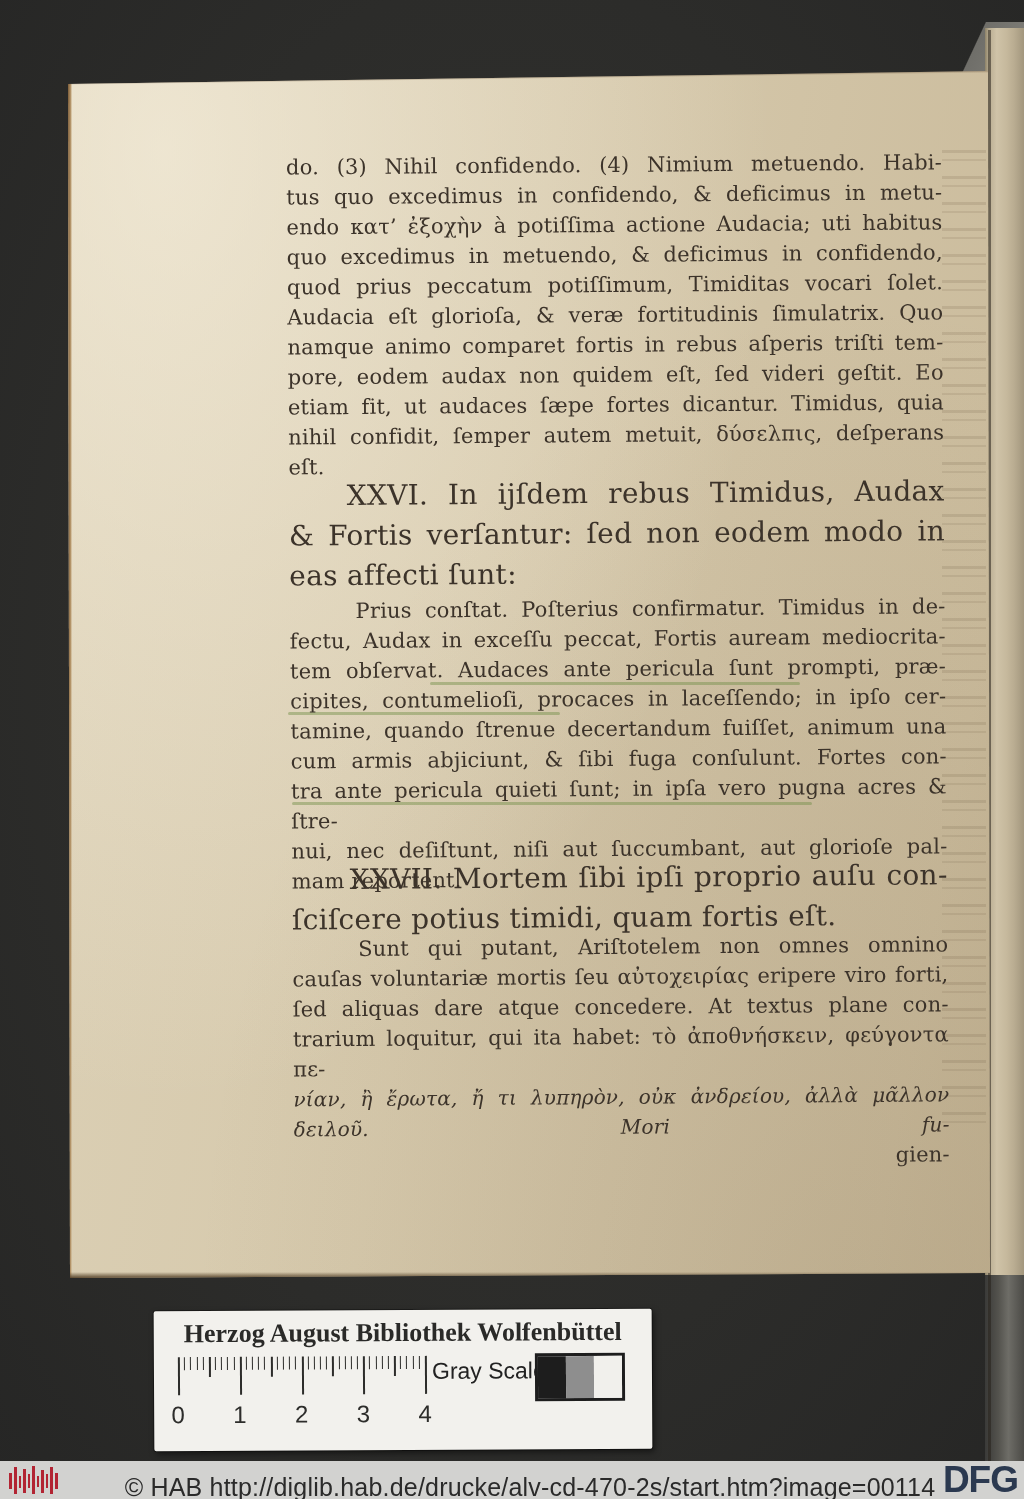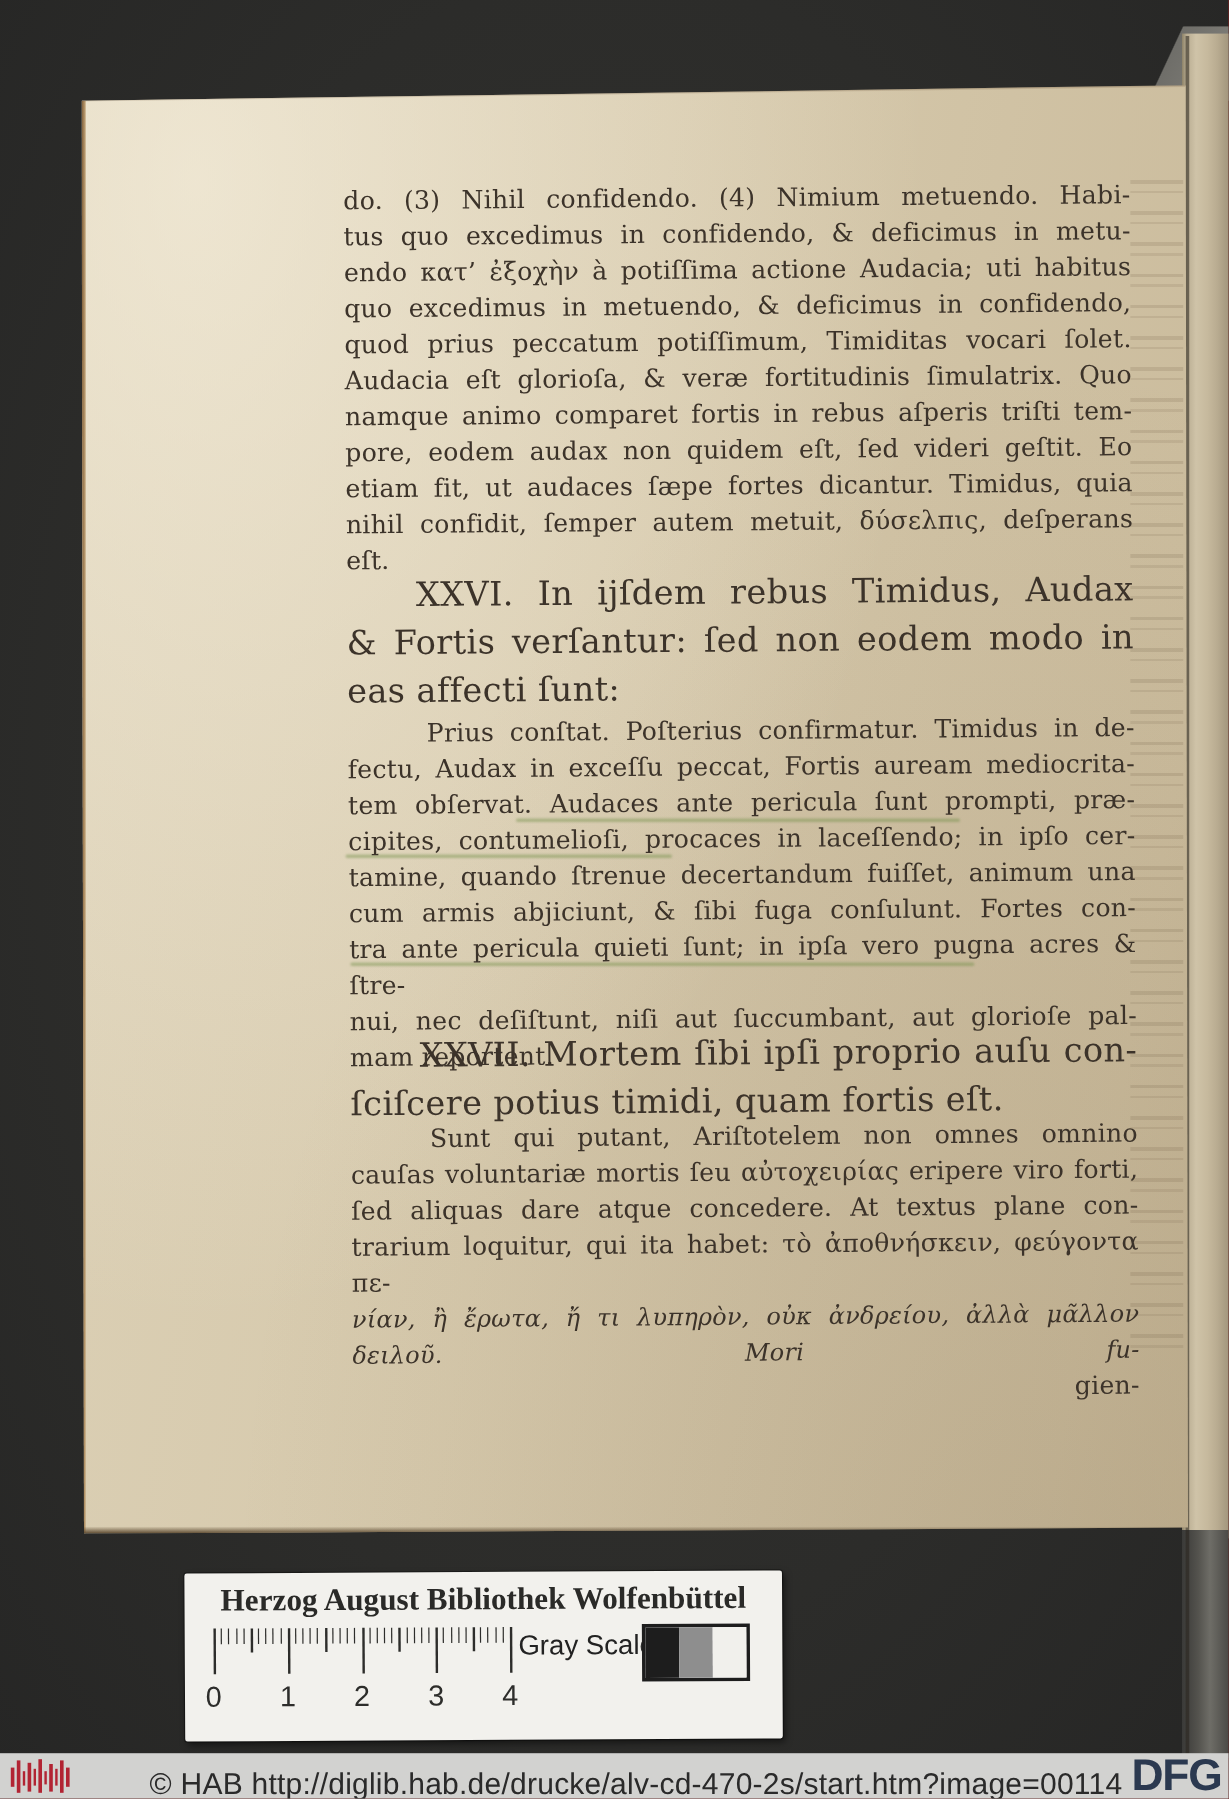--- a/index.html
+++ b/index.html
@@ -1,18 +1,18 @@
 <!DOCTYPE html>
 <html><head>
 <meta charset="utf-8">
 <style>
   html,body{margin:0;padding:0;}
   body{width:1024px;height:1499px;overflow:hidden;background:#242423;
        font-family:"DejaVu Serif","Liberation Serif",serif;}
-  #stage{position:relative;width:1024px;height:1499px;background:#b91c1c;overflow:hidden;}
+  #stage{position:relative;width:1024px;height:1499px;background:#a3a3a3;overflow:hidden;}
 
   
   .bed{position:absolute;inset:0;
        background:radial-gradient(ellipse at 50% 45%, #32322f 0%, #2c2c2a 60%, #262625 100%);}
 
   
   .right-strip{position:absolute;left:985px;top:28px;width:39px;height:1254px;
        background:linear-gradient(90deg,#8d8268 0,#b9ad92 10%,#cfc3a8 30%,#c6b99d 55%,#b9ac91 75%,#a2967d 100%);}
   .right-strip-top{position:absolute;left:930px;top:22px;width:94px;height:62px;
        background:linear-gradient(115deg, rgba(0,0,0,0) 45%, #6f6e69 46%, #83827c 100%);}

